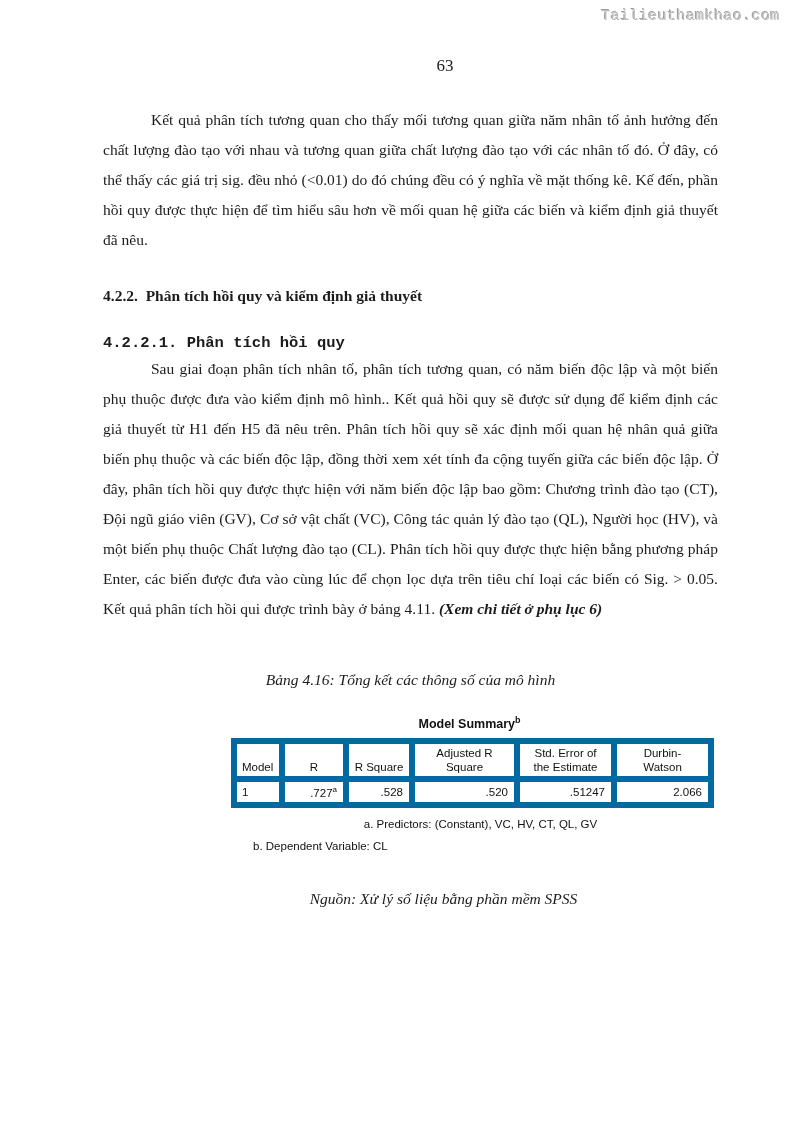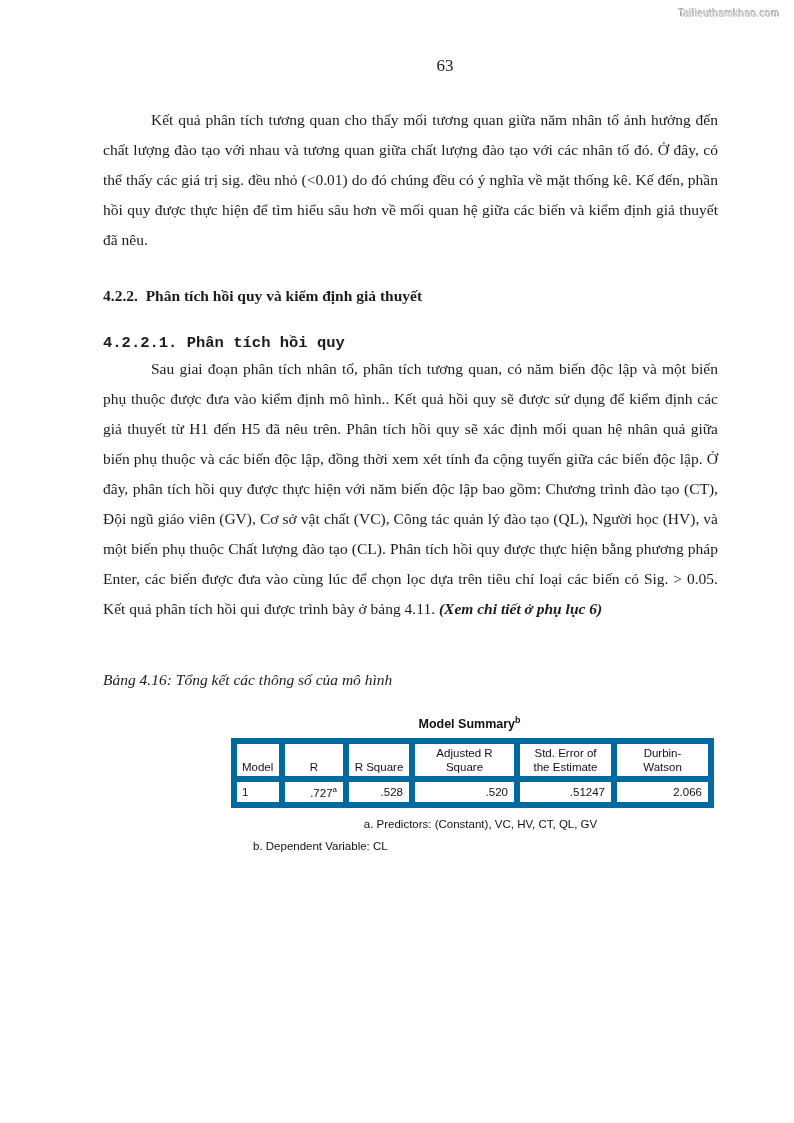--- a/index.html
+++ b/index.html
@@ -6,22 +6,22 @@
   .page {
     position:relative;
     width:794px; height:1123px;
     background:#ffffff;
     font-family:"Liberation Serif", serif;
     color:#1b1b1b;
     overflow:hidden;
   }
   .watermark {
     position:absolute; top:8px; right:14px;
-    font-family:Liberation Sans, sans-serif;
-    font-size:10px; letter-spacing:0.4px;
+    font-family:Liberation Mono, monospace;
+    font-size:15px; letter-spacing:0.4px;
     color:#bdbdbd;
     text-shadow:1px 1px 0 #ffffff, -1px -1px 0 #9f9f9f;
   }
   .page-number {
     position:absolute; top:56px; left:0; width:100%;
     box-sizing:border-box; padding-left:96px;
     text-align:center; font-size:17px;
   }
   .content {
     position:absolute; top:105px; left:103px; width:615px;
@@ -33,21 +33,21 @@
   .indent { text-indent:48px; }
   .heading {
     margin:0; font-size:15.5px; font-weight:bold;
     line-height:22px; white-space:pre-wrap;
   }
   .h1 { margin-top:30px; }
   .h2 { margin-top:25px;font-family:Liberation Mono, monospace; }
   .p2 { margin-top:10px; }
   .note { font-weight:bold; font-style:italic; }
   .caption {
-    margin-top:43px; text-align:left;
+    margin-top:43px; text-align:center;
     font-style:italic; font-size:15.5px; line-height:26px;
   }
   .spss-block {
     margin:18px 0 0 84px; width:477px;
     font-family:"Liberation Sans", sans-serif; color:#111;padding-left:44px;
   }
   .spss-title {
     text-align:center; font-weight:bold; font-size:12.5px; line-height:18px;
   }
   .spss-title sup { font-size:9px; }
@@ -151,15 +151,16 @@
             <td class="num">2.066</td>
           </tr>
         </tbody>
       </table>
 
       <div class="footnote first">a. Predictors: (Constant), VC, HV, CT, QL, GV</div>
       <div class="footnote">b. Dependent Variable: CL</div>
 
     </div>
 
+    <div class="source">Nguồn: Xử lý số liệu bằng phần mềm SPSS</div>
 
   </div>
 </div>
 
 </body></html>

